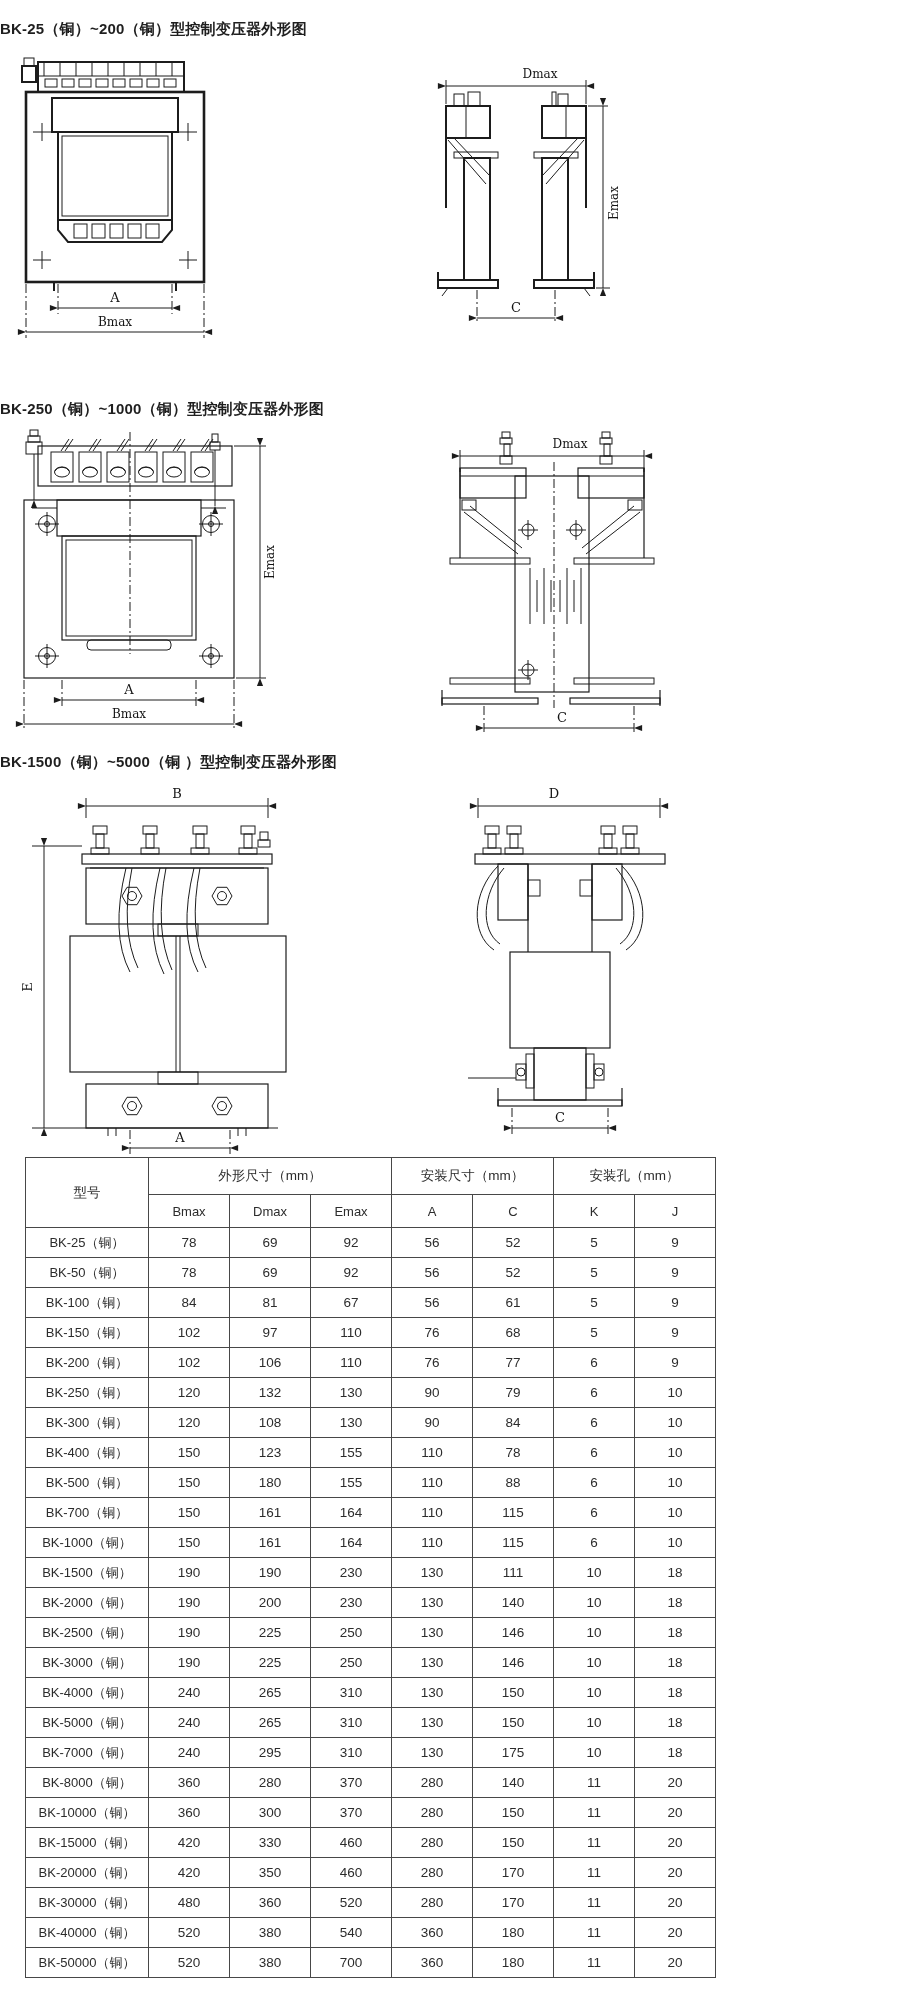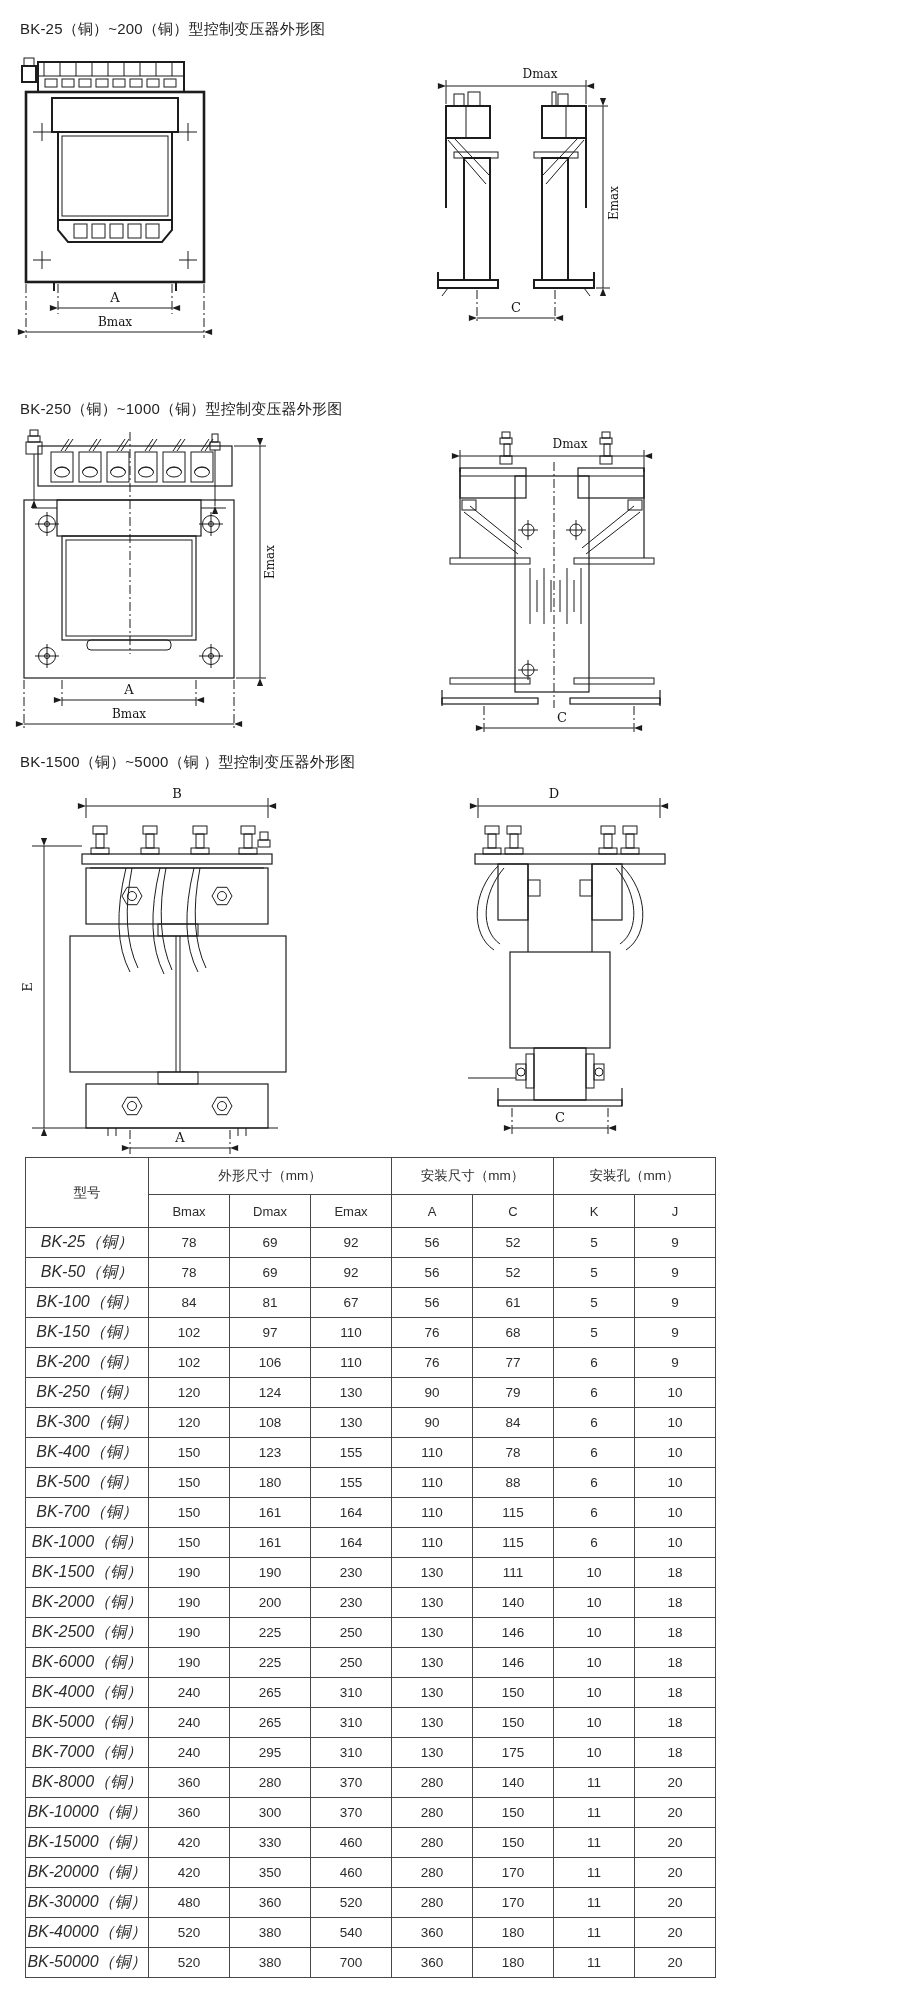--- a/index.html
+++ b/index.html
@@ -1,39 +1,39 @@
 <!DOCTYPE html>
 <html><head>
 <meta charset="utf-8">
 <style>
   * { margin:0; padding:0; box-sizing:border-box; }
   html,body { background:#ffffff; }
   body { font-family:"Liberation Sans", sans-serif; }
   #page { position:relative; width:900px; height:2006px; background:#ffffff; overflow:hidden; }
-  .heading { position:absolute; left:20px; font-size:15px; font-weight:400; color:#1f1f1f; letter-spacing:0.2px; white-space:nowrap; }
+  .heading { position:absolute; left:0; font-size:15px; font-weight:700; color:#1f1f1f; letter-spacing:0.2px; white-space:nowrap; }
   #h1 { top:20px; } #h2 { top:400px; } #h3 { top:753px; }
   svg { position:absolute; overflow:visible; }
   .ln  { fill:none; stroke:#1c1c1c; stroke-width:1; }
   .ln12{ fill:none; stroke:#1c1c1c; stroke-width:1.2; }
   .ln2 { fill:none; stroke:#1c1c1c; stroke-width:2; }
   .ln25{ fill:none; stroke:#1c1c1c; stroke-width:2.6; }
   .dim { fill:none; stroke:#1c1c1c; stroke-width:1; }
   .cl  { stroke-dasharray:9 3 2 3; }
   .dlab{ font-family:"DejaVu Serif", serif; font-size:13px; fill:#141414; }
   .dlab2{ font-family:"DejaVu Serif", serif; font-size:12px; fill:#141414; }
   
   #spec-table { position:absolute; left:25px; top:1157px; border-collapse:collapse; table-layout:fixed; }
   #spec-table td, #spec-table th { border:1px solid #474747; text-align:center; vertical-align:middle;
       font-size:13px; font-weight:400; color:#2c2c2c; padding:0; }
   #spec-table col.c-model { width:123px; }
   #spec-table col.c-val { width:81px; }
   #spec-table thead tr.gr  td { height:37px; font-size:13.5px; }
   #spec-table thead tr.sub td { height:33px; }
   #spec-table tbody td { height:30px; font-size:13.5px; }
-  #spec-table tbody td.model { font-size:16px;font-style:italic; }
+  #spec-table tbody td.model { font-size:13px; }
 </style>
 </head>
 <body>
 
 <div id="page">
 
   <svg width="0" height="0">
     <defs>
       <marker id="arr" viewBox="0 0 10 10" refX="1" refY="5" markerWidth="10" markerHeight="9" orient="auto-start-reverse">
         <path d="M1,5 L10,1.6 L10,8.4 z" fill="#1c1c1c"></path>
@@ -475,21 +475,21 @@
           <td>106</td>
           <td>110</td>
           <td>76</td>
           <td>77</td>
           <td>6</td>
           <td>9</td>
         </tr>
         <tr>
           <td class="model">BK-250（铜）</td>
           <td>120</td>
-          <td>124</td>
+          <td>132</td>
           <td>130</td>
           <td>90</td>
           <td>79</td>
           <td>6</td>
           <td>10</td>
         </tr>
         <tr>
           <td class="model">BK-300（铜）</td>
           <td>120</td>
           <td>108</td>
@@ -563,21 +563,21 @@
           <td class="model">BK-2500（铜）</td>
           <td>190</td>
           <td>225</td>
           <td>250</td>
           <td>130</td>
           <td>146</td>
           <td>10</td>
           <td>18</td>
         </tr>
         <tr>
-          <td class="model">BK-6000（铜）</td>
+          <td class="model">BK-3000（铜）</td>
           <td>190</td>
           <td>225</td>
           <td>250</td>
           <td>130</td>
           <td>146</td>
           <td>10</td>
           <td>18</td>
         </tr>
         <tr>
           <td class="model">BK-4000（铜）</td>

